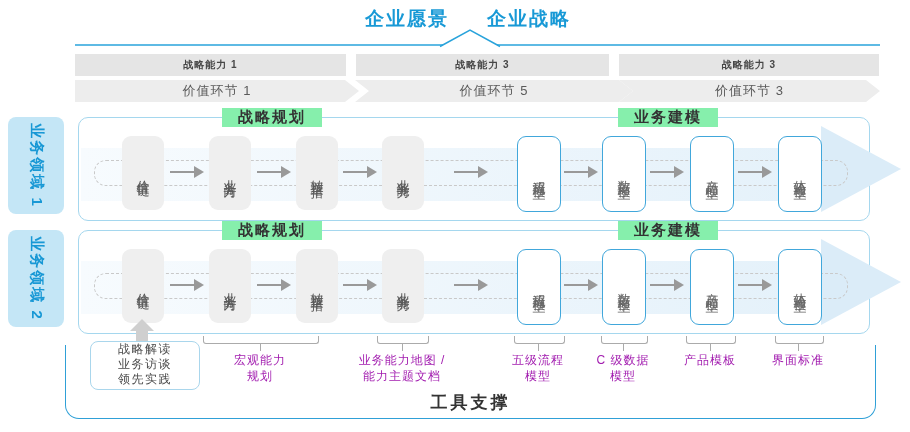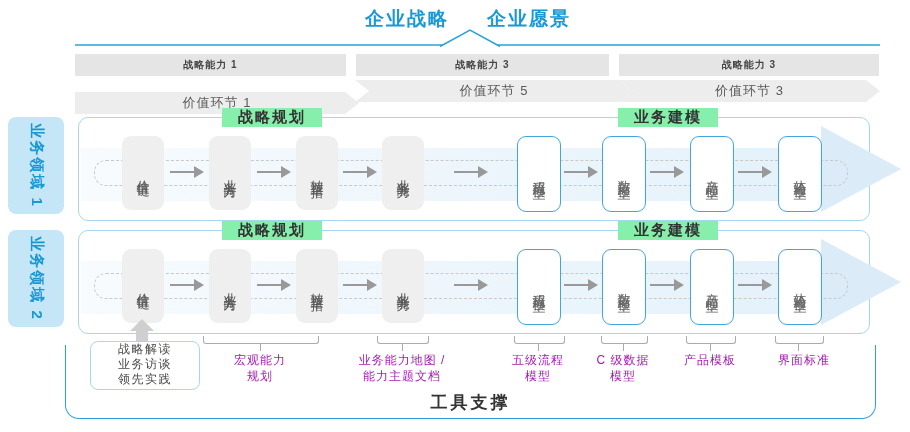--- a/index.html
+++ b/index.html
@@ -16,21 +16,21 @@
 
   
   .cap-bar{position:absolute;top:54px;height:22px;background:#e5e5e5;
            display:flex;align-items:center;justify-content:center;
            font-size:10px;font-weight:bold;color:#474747;letter-spacing:1px;}
 
   
   .chevron-seg{position:absolute;top:80px;height:22px;background:#EDEDED;
                display:flex;align-items:center;justify-content:center;
                font-size:13px;color:#5a5a5a;letter-spacing:1px;}
-  .cv-first{clip-path:polygon(0 0,calc(100% - 14px) 0,100% 50%,calc(100% - 14px) 100%,0 100%);margin-top:12px;}
+  .cv-first{clip-path:polygon(0 0,calc(100% - 14px) 0,100% 50%,calc(100% - 14px) 100%,0 100%);}
   .cv-next{clip-path:polygon(0 0,calc(100% - 14px) 0,100% 50%,calc(100% - 14px) 100%,0 100%,14px 50%);}
 
   
   .domain-label{position:absolute;left:8px;width:56px;height:97px;background:#C4E6F6;
                 border-radius:8px;display:flex;align-items:center;justify-content:center;}
   .domain-text{transform:rotate(90deg);white-space:nowrap;font-size:15px;font-weight:bold;
                color:#1898D5;letter-spacing:2px;}
 
   
   .lane{position:absolute;left:78px;width:790px;height:102px;border:1.3px solid #A5D7EE;
@@ -81,22 +81,22 @@
          border:1.5px solid #2FA0D7;border-top:none;border-radius:0 0 14px 14px;}
   .tools-label{position:absolute;left:0;right:0;bottom:4px;text-align:center;
                font-size:17px;font-weight:bold;color:#333;letter-spacing:3px;}
 </style>
 </head>
 <body>
 
 <div class="canvas">
 
   <div class="top-titles">
+    <span>企业愿景</span>
     <span>企业战略</span>
-    <span>企业愿景</span>
   </div>
 
   <svg class="divider">
     <line x1="75" y1="45" x2="880" y2="45" stroke="#29A3DB" stroke-width="1.5"></line>
     <polyline points="440,46.5 470,30 500,46.5" fill="#ffffff" stroke="#29A3DB" stroke-width="1.5"></polyline>
   </svg>
 
   <div id="cap-row">
       <div class="cap-bar" style="left: 75px; width: 271px;">战略能力 1</div>
       <div class="cap-bar" style="left: 356px; width: 253px;">战略能力 3</div>
@@ -268,21 +268,21 @@
         <div class="line">C 级数据</div>
         <div class="line">模型</div>
       </div>
       <div class="brace" style="left: 686px; width: 48px;"></div>
       <div class="brace-tick" style="left: 710px;"></div>
       <div class="brace-label" style="left: 710px;">
         <div class="line">产品模板</div>
       </div>
       <div class="brace" style="left: 775px; width: 47px;"></div>
       <div class="brace-tick" style="left: 798px;"></div>
-      <div class="brace-label" style="left: 798px; margin-left: 6px;">
+      <div class="brace-label" style="left: 798px;">
         <div class="line">界面标准</div>
       </div>
     </div>
 
   <div class="tools">
     <div class="tools-label">工具支撑</div>
   </div>
 </div>
 
 </body></html>

